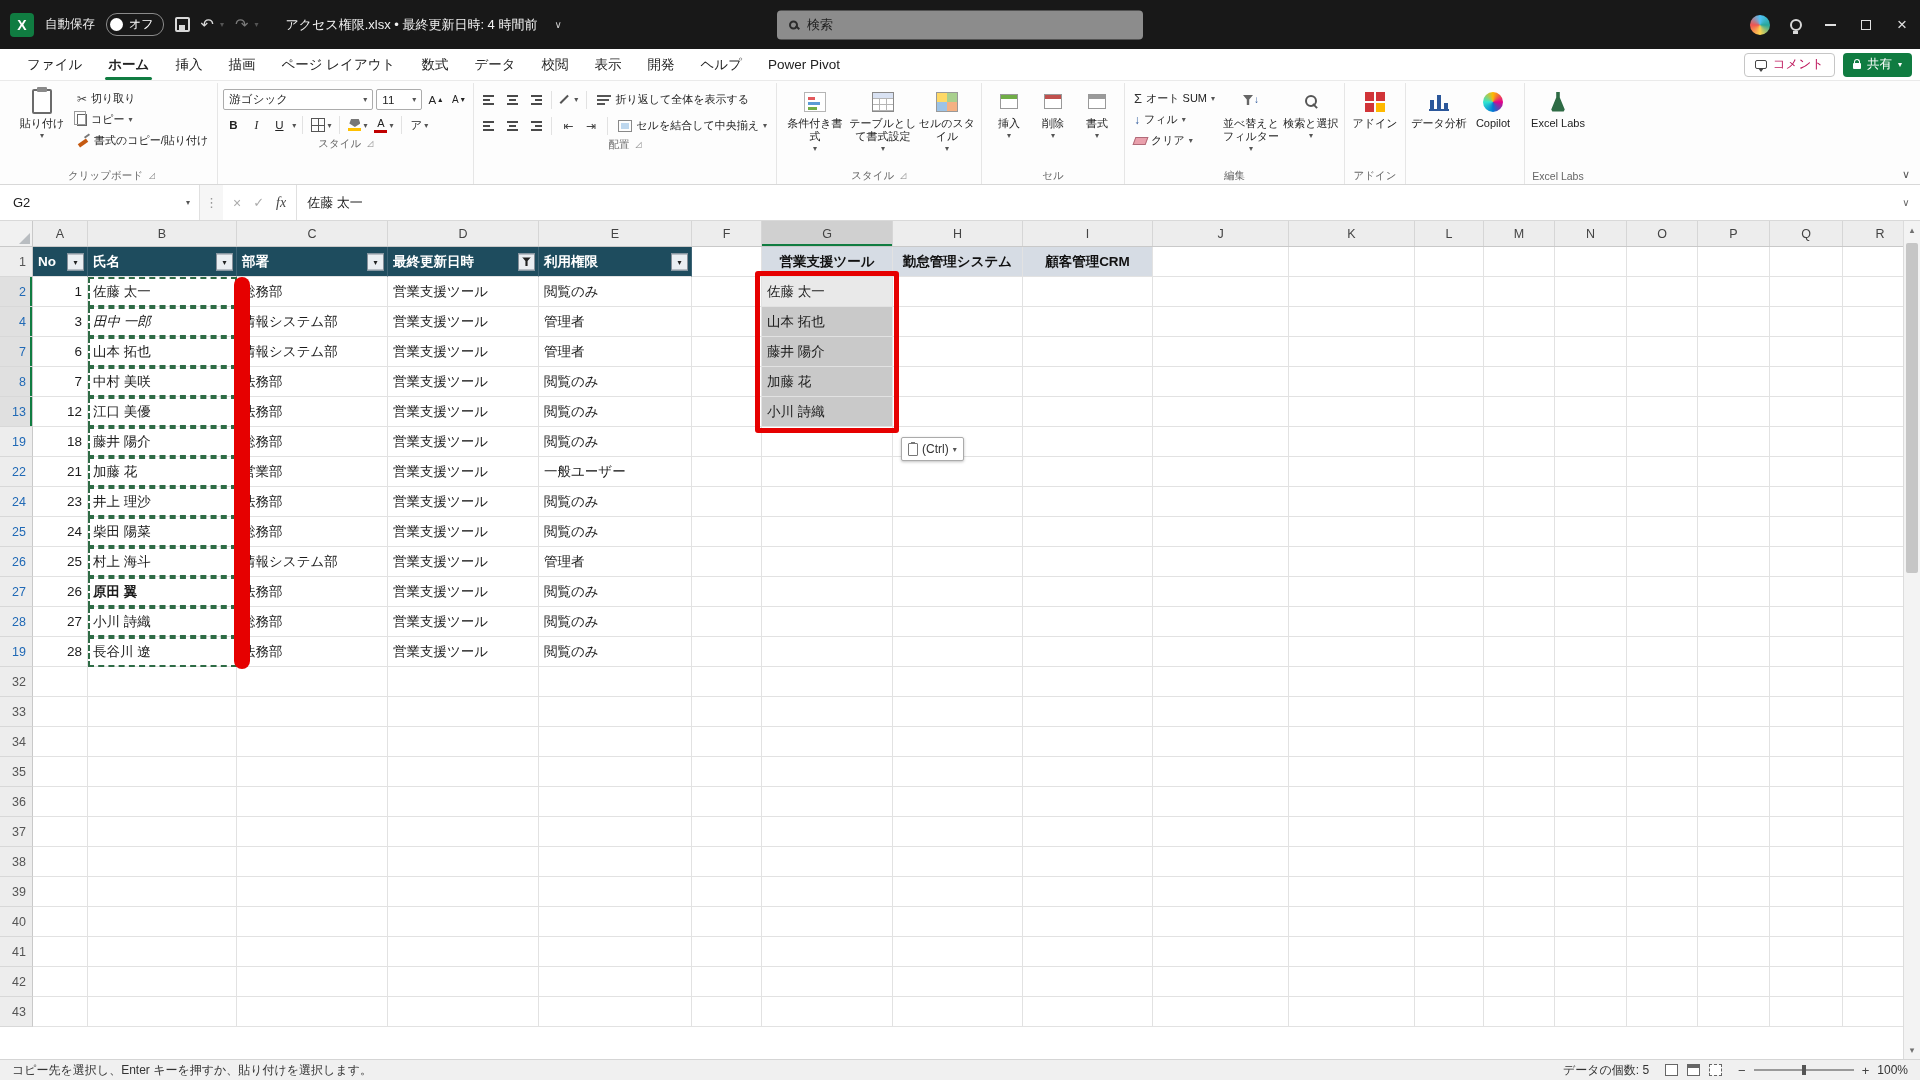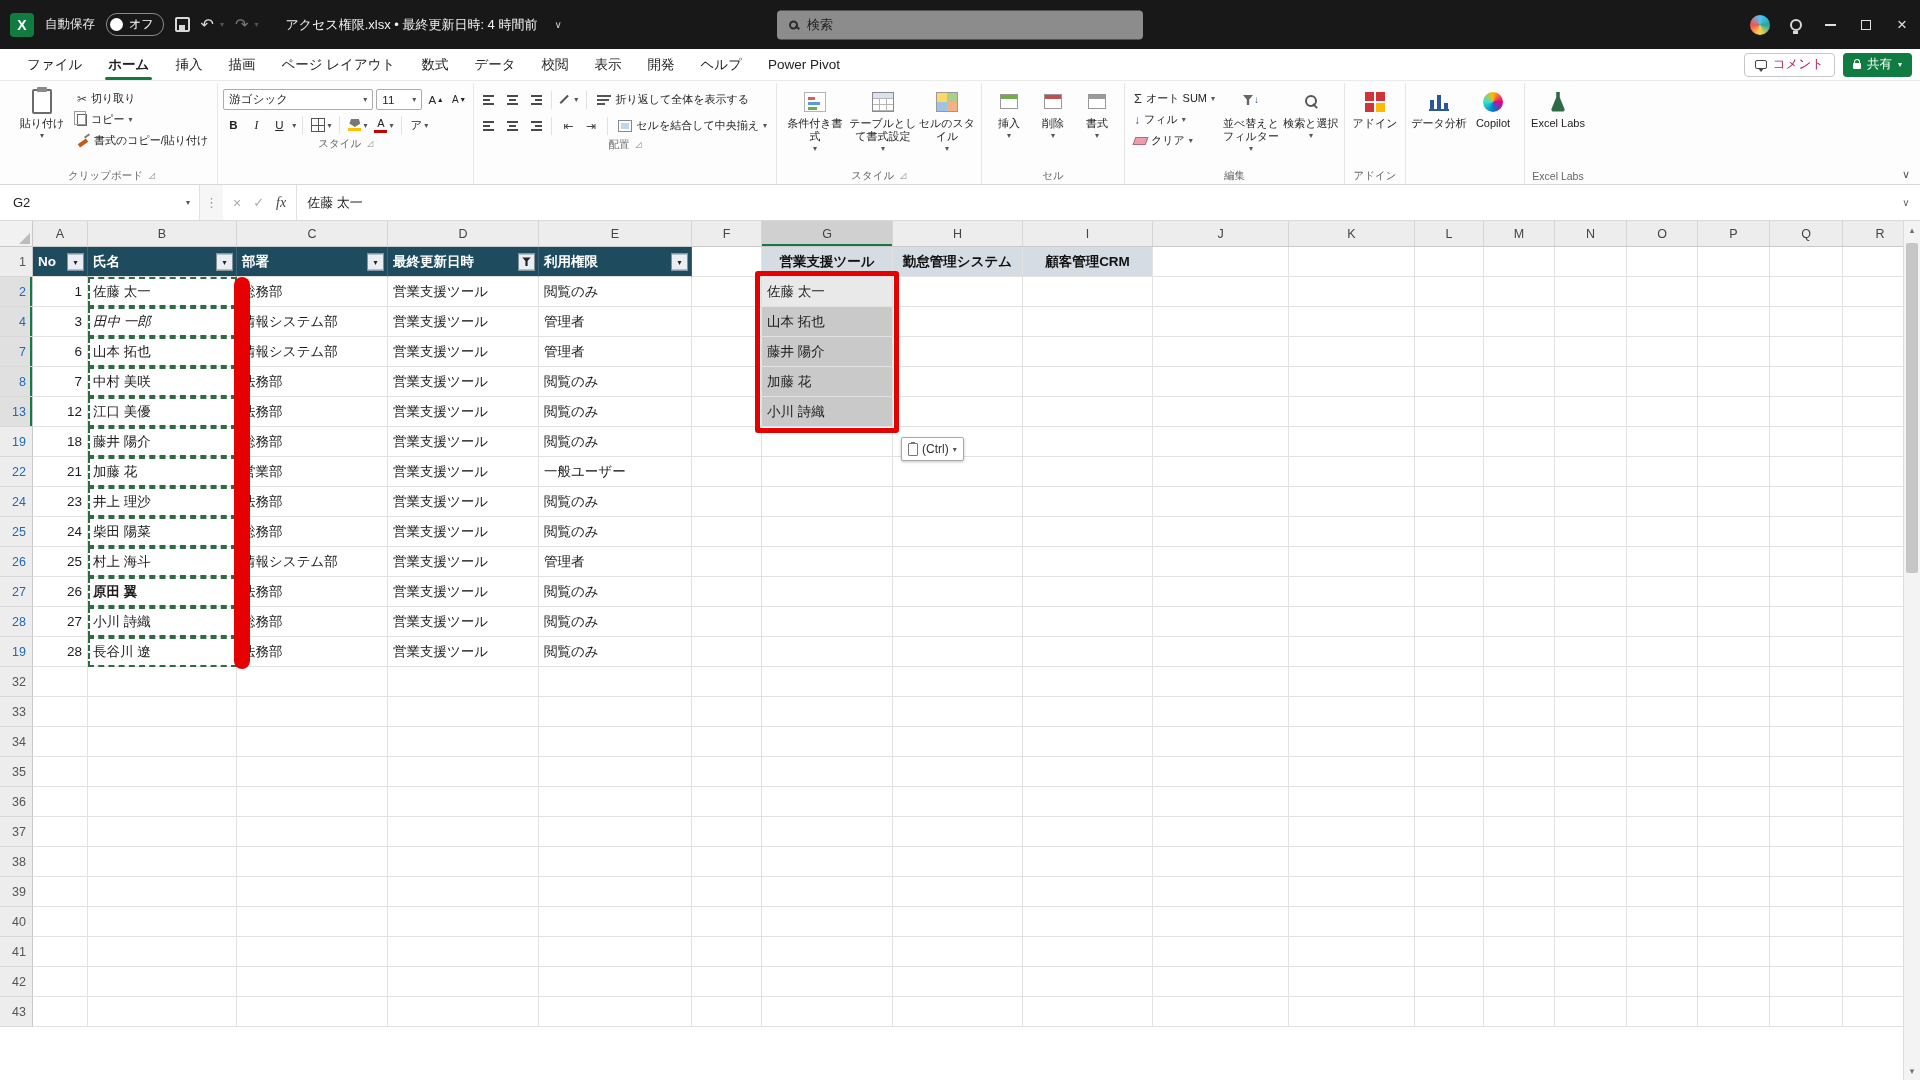--- a/index.html
+++ b/index.html
@@ -1159,14 +1159,33 @@
     </div>
 
     <div class="vscroll">
       <span class="vs-up"></span>
       <div class="vs-thumb"></div>
       <span class="vs-down"></span>
     </div>
   </div>
 
 
+  <div class="status-bar">
+    <span>コピー先を選択し、Enter キーを押すか、貼り付けを選択します。</span>
+    <div class="sb-right">
+      <span>データの個数: 5</span>
+      <span class="vmwrap">
+        <span class="vm"></span>
+        <span class="vm vm2"></span>
+        <span class="vm vm3"></span>
+      </span>
+      <span class="zoomwrap">
+        <span class="zminus"></span>
+        <span class="zoom-track">
+            <span class="zoom-knob"></span>
+          </span>
+        <span class="zplus"></span>
+        <span>100%</span>
+      </span>
+    </div>
+  </div>
 
 </div>
 
 </body></html>

